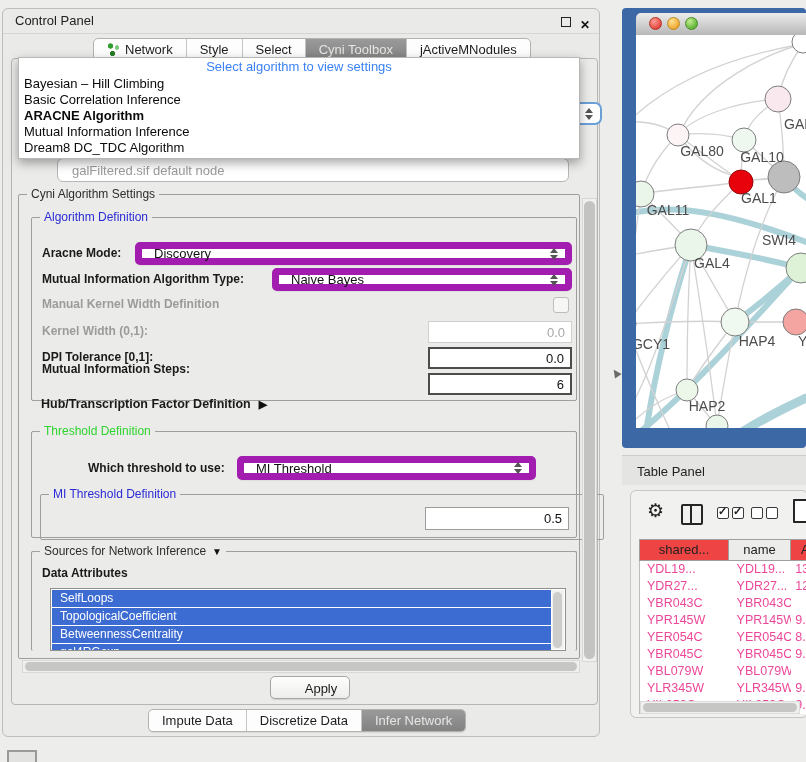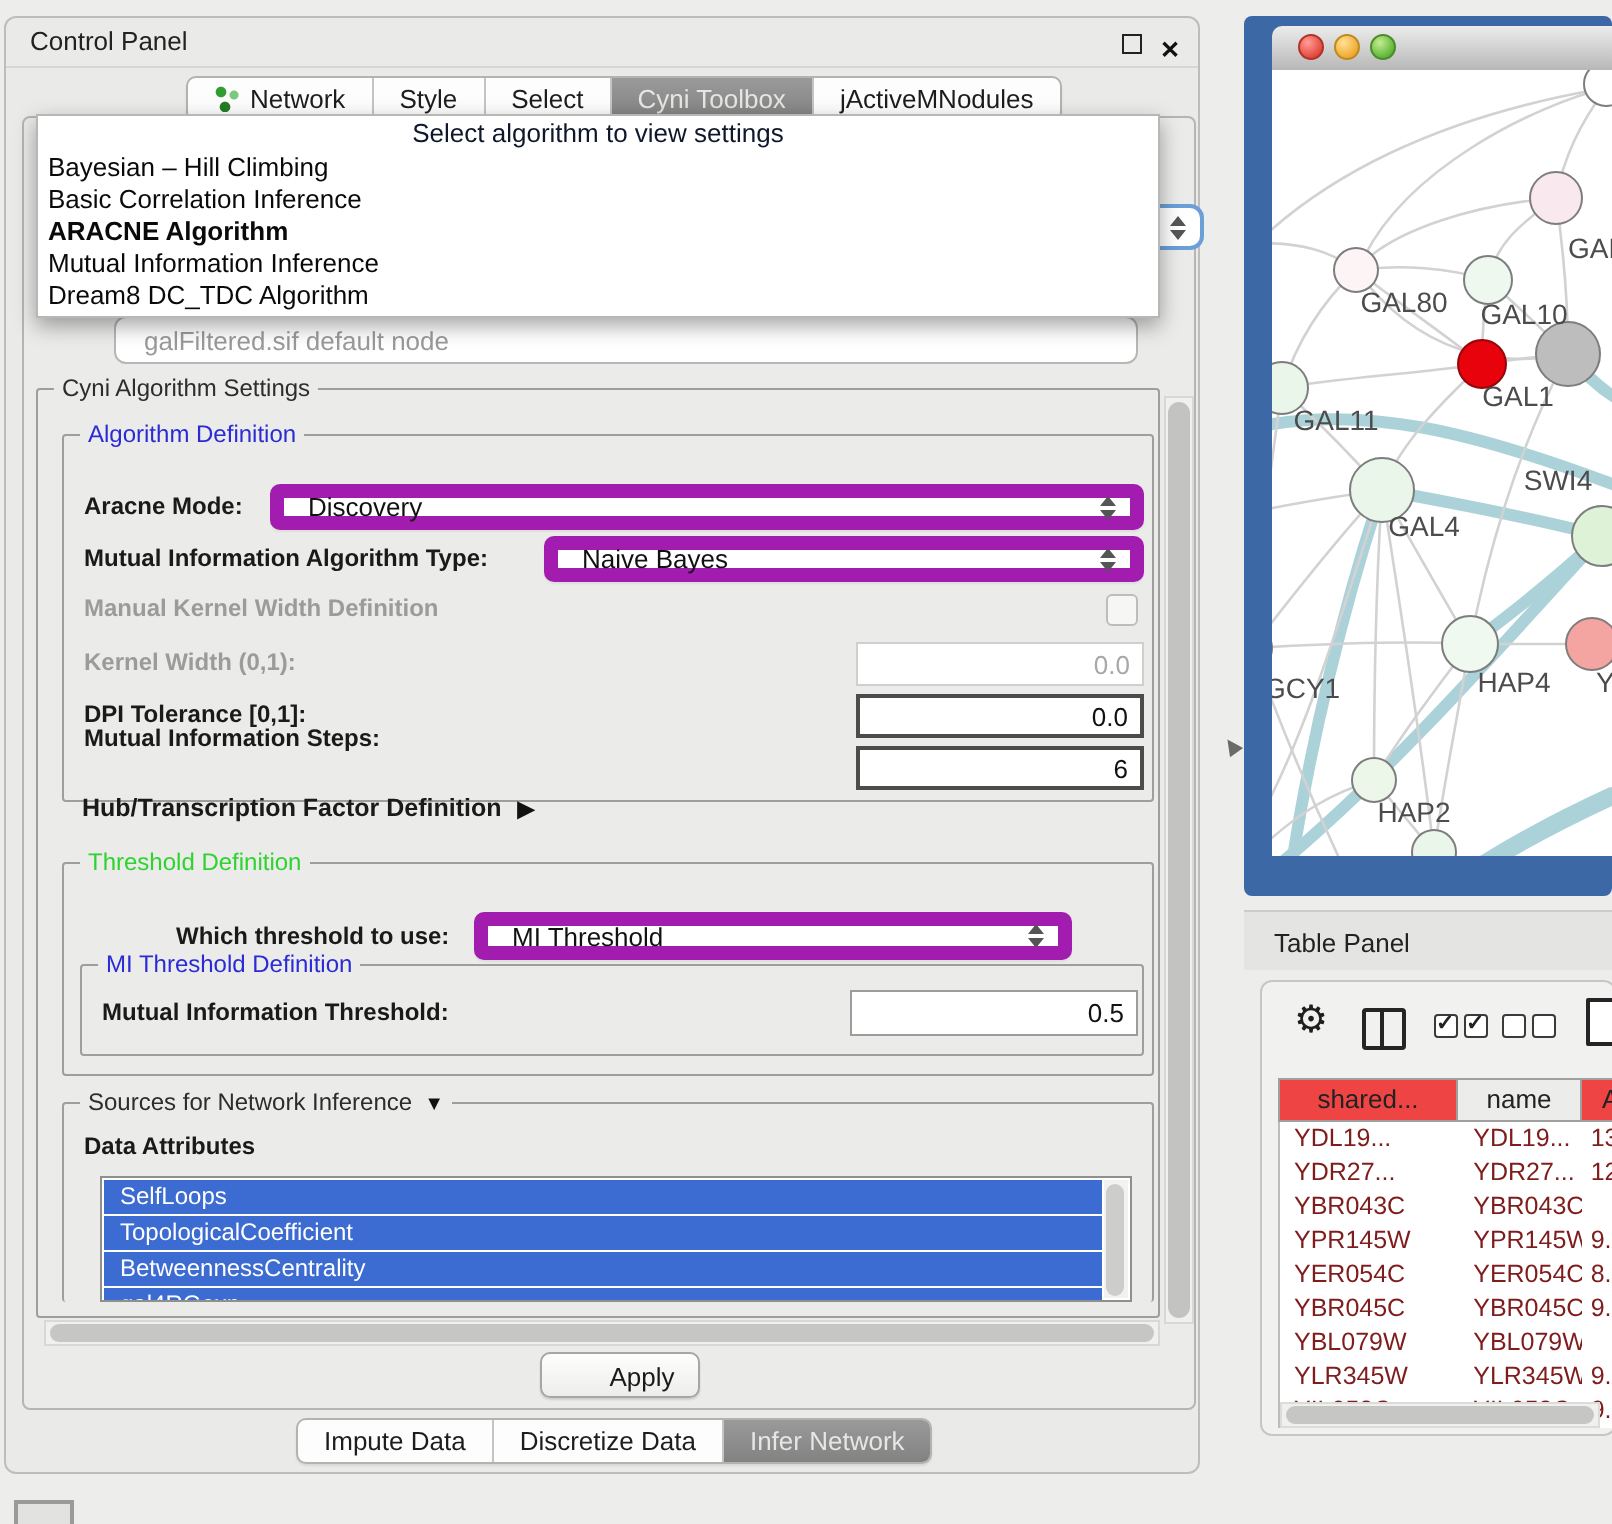--- a/index.html
+++ b/index.html
@@ -61,21 +61,21 @@
   
   .vsb{position:absolute;background:#f0f0ee;border:1px solid #d8d8d6;}
   .vsb .thumb{position:absolute;left:1px;right:1px;top:2px;bottom:2px;background:#c3c3c1;border-radius:6px;}
   .hsb{position:absolute;background:#f0f0ee;border:1px solid #d8d8d6;}
   .hsb .thumb{position:absolute;top:1px;bottom:1px;left:2px;right:2px;background:#c6c6c4;border-radius:6px;}
   .btn{position:absolute;background:linear-gradient(#fefefe,#ededeb);border:1px solid #a6a6a4;border-radius:5px;
       font-size:13px;color:#1a1a1a;text-align:center;line-height:21px;box-shadow:0 1px 1px rgba(0,0,0,.12);}
   
   .popup{position:absolute;left:18px;top:57px;width:560px;background:#fff;border:1px solid #b7b7b5;
       box-shadow:0 4px 10px rgba(0,0,0,.35);z-index:50;padding-bottom:2px;}
-  .popup-ph{height:18px;line-height:18px;text-align:center;color:#0f172a;font-size:13px;}
+  .popup-ph{height:18px;line-height:18px;text-align:center;color:#3b82f6;font-size:13px;}
   .popup-item{height:16px;line-height:16px;font-size:13px;color:#0a0a0a;padding-left:5px;white-space:nowrap;}
   .popup-item.sel{font-weight:bold;}
   
   .netwin{position:absolute;left:622px;top:8px;width:184px;height:440px;background:#3d68a6;border-radius:4px;}
   .nw-titlebar{position:absolute;left:14px;top:5px;width:170px;height:22px;
       background:linear-gradient(#ececec,#b7b7b7);border-radius:5px 0 0 0;border-bottom:1px solid #8d8d8d;}
   .tl{position:absolute;top:4px;width:13px;height:13px;border-radius:50%;box-sizing:border-box;}
   .tl.red{left:13px;background:radial-gradient(circle at 35% 30%,#ff9d95,#e2443a 75%);border:1px solid #b23227;}
   .tl.yellow{left:31px;background:radial-gradient(circle at 35% 30%,#ffe292,#efa62d 75%);border:1px solid #bd8a1e;}
   .tl.green{left:49px;background:radial-gradient(circle at 35% 30%,#c2ec90,#5cb334 75%);border:1px solid #4a8c27;}
@@ -94,21 +94,21 @@
   .cb.checked::after{content:"✓";position:absolute;left:0px;top:-3px;font-size:11px;font-weight:bold;color:#222;}
   .page-ico{position:absolute;left:162px;top:8px;width:15px;height:20px;border:2px solid #252525;background:#fff;border-radius:1px;}
   .tbl{position:absolute;left:8px;top:48px;width:230px;}
   .tbl-head{display:flex;height:22px;}
   .th{box-sizing:border-box;border:1px solid #9f9f9d;border-left:none;font-size:13px;color:#222;
       text-align:center;line-height:20px;background:#ececea;overflow:hidden;white-space:nowrap;}
   .th:first-child{border-left:1px solid #9f9f9d;}
   .th.hl{background:#ef4444;}
   .tbl-body{background:#fff;border-left:1px solid #bdbdbb;}
   .tr{display:flex;height:17px;}
-  .td{box-sizing:border-box;font-size:12.5px;color:#7f1d1d;line-height:17px;padding-left:7px;
+  .td{box-sizing:border-box;font-size:12.5px;color:#ec4899;line-height:17px;padding-left:7px;
       overflow:hidden;white-space:nowrap;}
   .c1{width:90px;}.c2{width:62px;}.c3{width:78px;padding-left:4px;}
   .th.c3{text-align:left;padding-left:10px;}
   .tp-hsb{position:absolute;left:9px;top:210px;width:158px;height:11px;background:#f0f0ee;border:1px solid #dcdcda;}
   .tp-hsb .thumb{position:absolute;top:1px;bottom:1px;left:2px;right:2px;background:#c6c6c4;border-radius:6px;}
   .stub{position:absolute;left:7px;top:750px;width:26px;height:14px;border:2px solid #9a9a98;background:#e2e2e0;}
   .cursor{position:absolute;left:612px;top:369px;width:0;height:0;border-left:4px solid transparent;
       border-right:4px solid transparent;border-bottom:8px solid #6a6a68;transform:rotate(-35deg);}
 </style>
 </head>
@@ -186,23 +186,22 @@
 
         <div class="grp" style="left:12px;top:236px;width:544px;height:105px;">
           <span class="grp-legend green">Threshold Definition</span>
 
           <span class="lbl" style="left:56px;top:25px;">Which threshold to use:</span>
           <div class="combo" style="left:205px;top:24px;width:299px;height:24px;">
             <span>MI Threshold</span>
             <span class="spin"></span>
           </div>
 
-          <div class="grp" style="left:8px;top:50px;width:530px;height:44px;">
+          <div class="grp" style="left:8px;top:62px;width:530px;height:44px;padding-left:32px;">
             <span class="grp-legend blue">MI Threshold Definition</span>
-            <span class="lbl" style="left:10px;top:12px;">Mutual Information Threshold:</span>
             <input class="tfield" style="left: 384px; top: 12px; width: 144px; height: 23px; border: 1px solid rgb(156, 156, 154);" value="0.5">
           </div>
         </div>
 
         <div class="grp" style="left:12px;top:356px;width:544px;height:99px;border-bottom:none;">
           <span class="grp-legend">
             <span>Sources for Network Inference</span><span class="arrow-d">▼</span>
           </span>
           <span class="lbl" style="left:10px;top:10px;">Data Attributes</span>
           <div class="attr-list" style="left:18px;top:36px;width:514px;height:61px;" id="attr-list">

